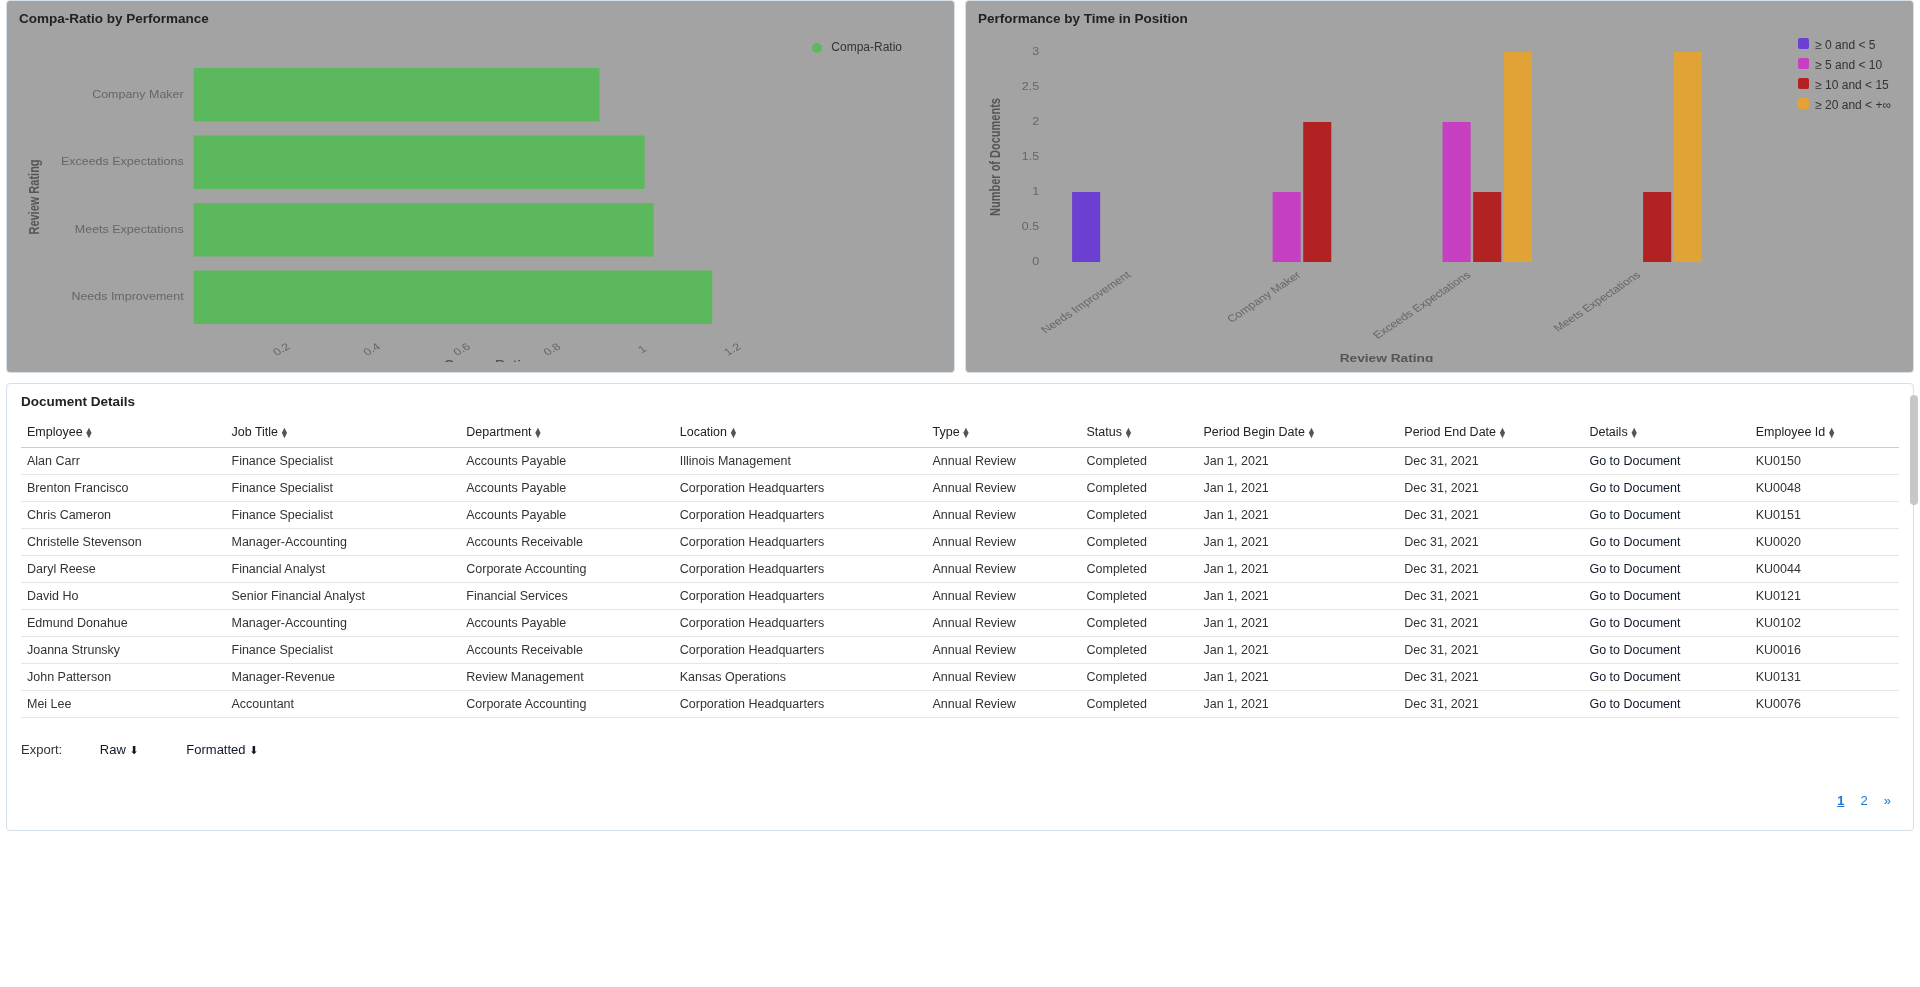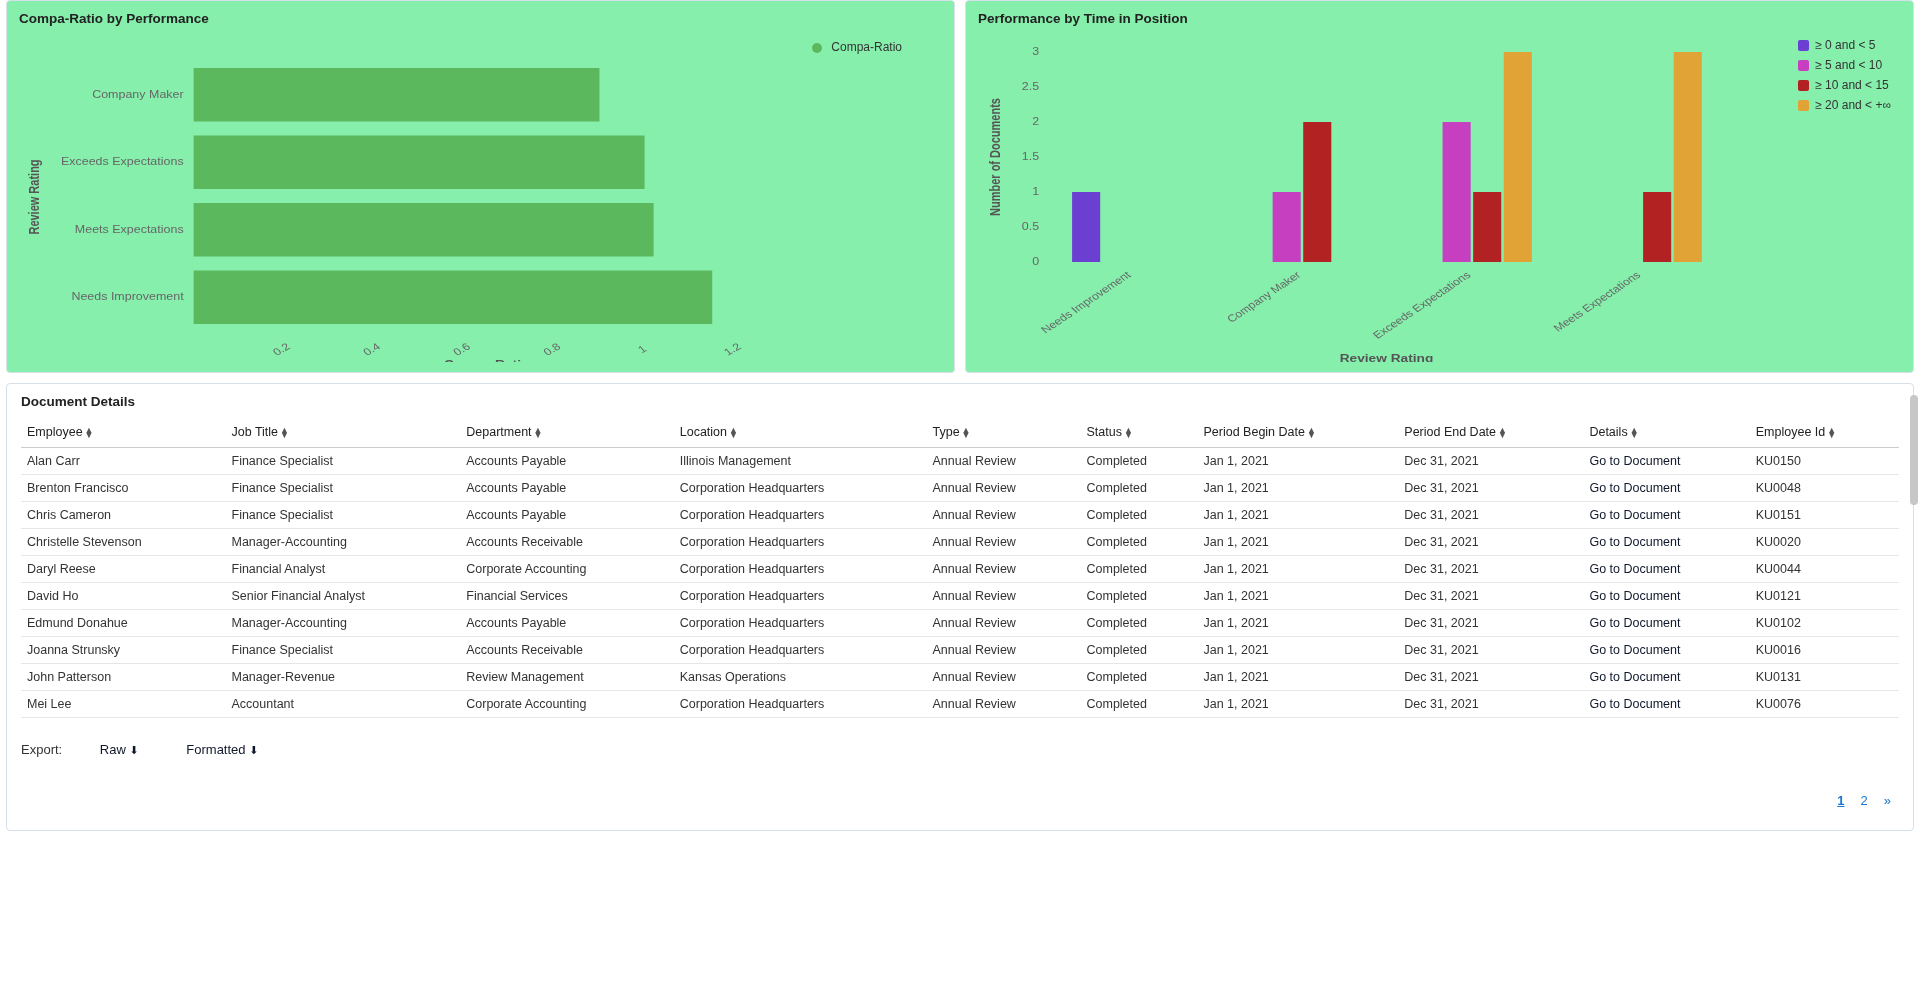--- a/index.html
+++ b/index.html
@@ -7,34 +7,34 @@
     font-family: Arial, Helvetica, sans-serif;
     font-size: 13px;
     color: #333;
     background: #fff;
     padding: 0 6px;
   }
   .row-charts { display: flex; gap: 10px; margin-bottom: 10px; }
   .panel {
     border: 1px solid #d6e0ea;
     border-radius: 4px;
-    background: #86efac;
+    background: #a3a3a3;
     padding: 10px 12px;
   }
   .chart-panel { flex: 1; min-height: 370px; position: relative; }
   .panel-title { font-weight: bold; font-size: 13.5px; margin-bottom: 6px; color: #222; }
   .chart-body { position: relative; height: 330px; }
   .chart-svg { width: 100%; height: 100%; }
   .axis-label { font-size: 11px; fill: #555; }
   .tick-label { font-size: 10px; fill: #666; }
   .bar-h { fill: #5cb85c; }
   .legend-dot { display:inline-block; width:10px; height:10px; border-radius:50%; margin-right:6px; vertical-align:middle;}
   .legend1 { position:absolute; top:8px; right:40px; font-size:12px; color:#333; }
   .legend2 { position:absolute; top:6px; right:10px; font-size:12px; color:#333; }
-  .legend2 .item { display:flex; align-items:center; margin-bottom:6px;padding-left:24px; }
+  .legend2 .item { display:flex; margin-bottom:6px;padding-left:24px; }
   .legend2 .sq { width:11px; height:11px; border-radius:2px; margin-right:6px; }
   .details-panel { border:1px solid #d6e0ea; border-radius:4px; padding:10px 14px 20px; }
   table.data { width:100%; border-collapse:collapse; margin-top:8px; }
   table.data th { text-align:left; font-size:12.5px; font-weight:normal; padding:8px 6px; border-bottom:1px solid #ccc; color:#222; }
   table.data td { font-size:12.5px; padding:6px 6px; border-bottom:1px solid #e6e6e6; color:#333; }
   .sort-icon { font-size:9px; color:#555; margin-left:2px; display:inline-flex; flex-direction:column; line-height:5px; vertical-align:middle;}
   .link { color:#0f172a; cursor:pointer; }
   .export-row { margin-top:24px; font-size:13px; color:#333; }
   .export-row .link { margin-left:6px; margin-right:10px;padding-left:28px; }
   .dl-icon { font-size:11px; }

